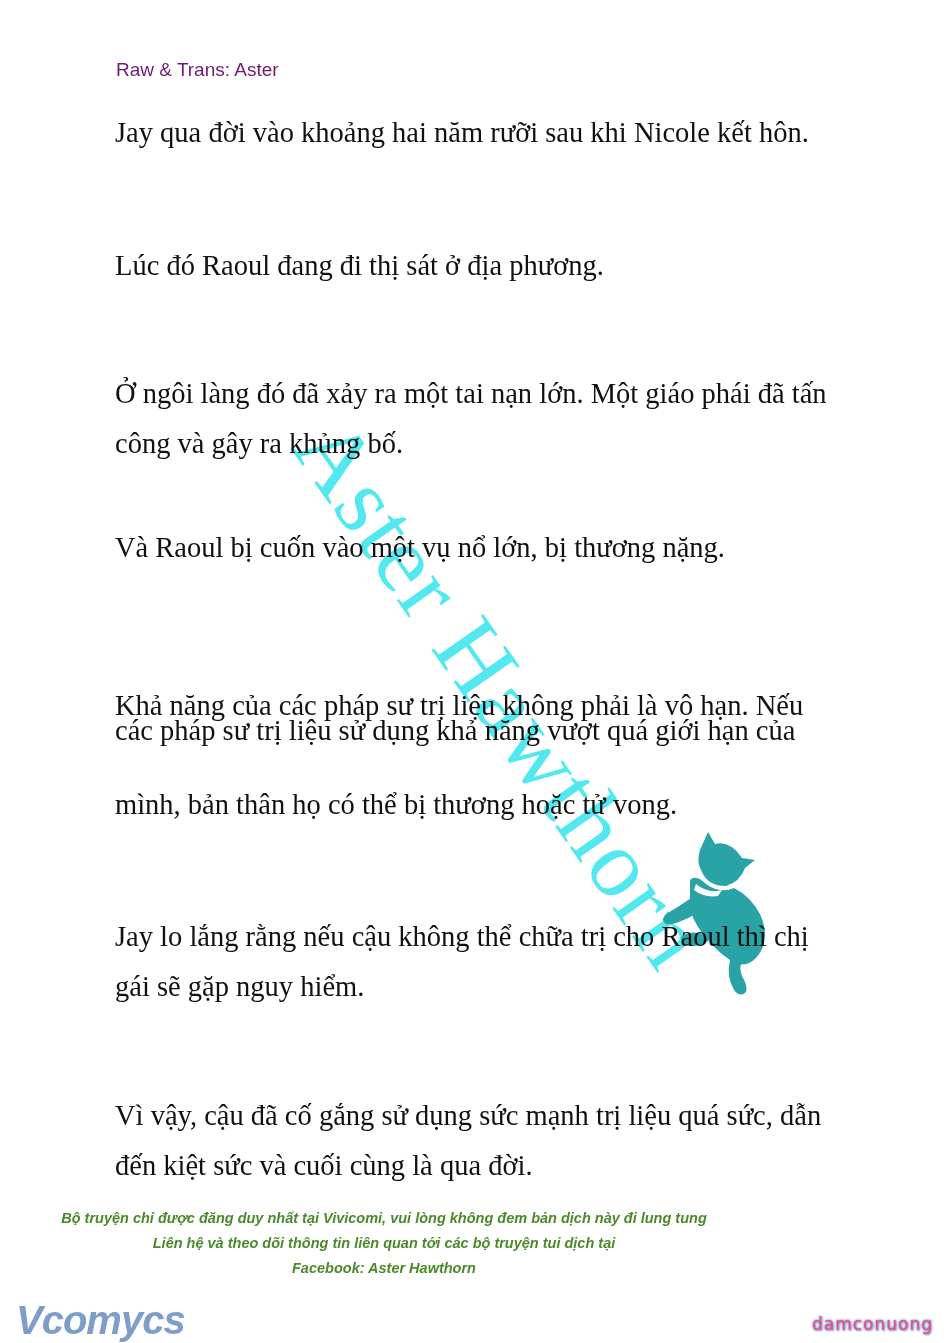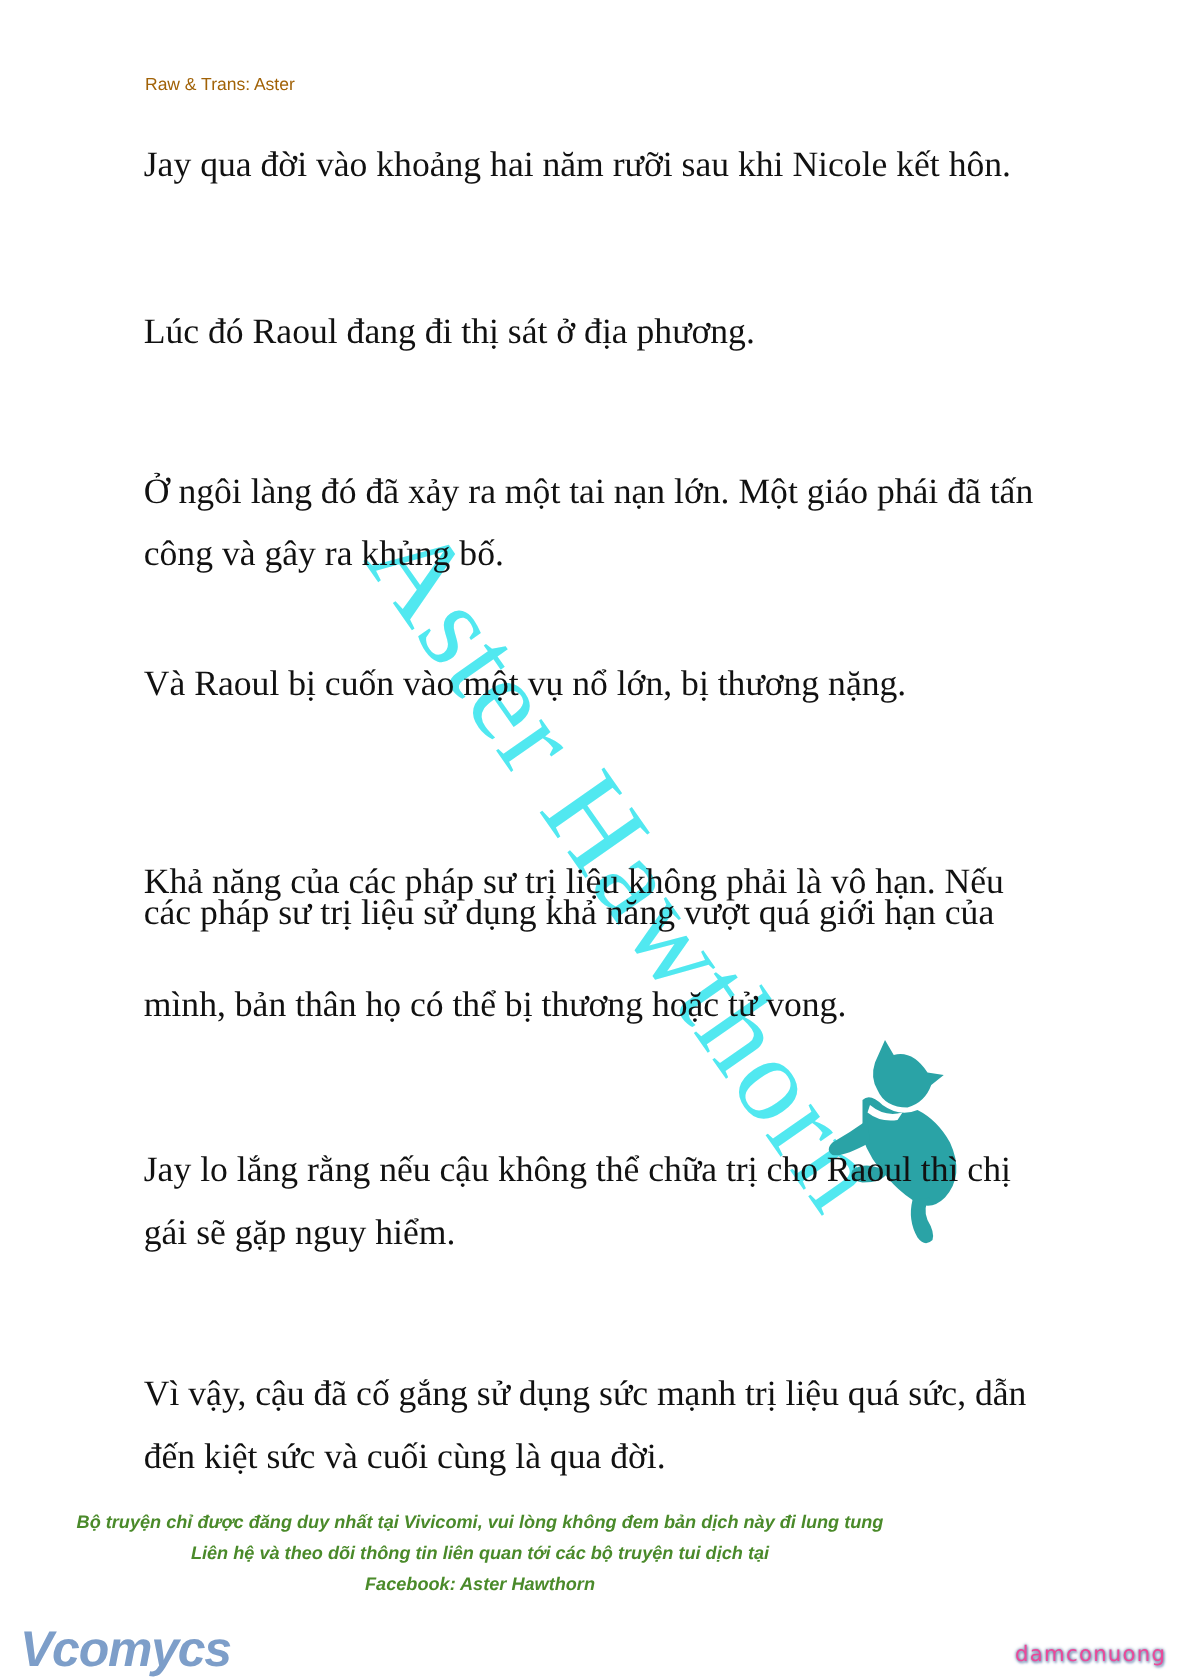--- a/index.html
+++ b/index.html
@@ -3,21 +3,21 @@
 <meta charset="utf-8">
 <style>
   html, body { margin: 0; padding: 0; }
   body {
     width: 950px; height: 1343px; background: #ffffff;
     position: relative; overflow: hidden;
   }
   .page { position: absolute; left: 0; top: 0; width: 950px; height: 1343px; }
   .header {
     position: absolute; left: 116px; top: 59px;
-    font-family: "Liberation Sans", sans-serif; font-size: 14px; color: #a16207;
+    font-family: "Liberation Sans", sans-serif; font-size: 19px; color: #701a75;
   }
   .line {
     position: absolute; left: 115px;
     font-family: "Liberation Serif", serif; font-size: 28.5px; color: #111;
     white-space: nowrap; line-height: 1; z-index: 2;
   }
   .footer-line {
     position: absolute; left: 0; width: 768px; text-align: center;
     font-family: "Liberation Sans", sans-serif; font-style: italic; font-weight: bold;
     font-size: 14.5px; color: #4a8a2a; white-space: nowrap; z-index: 2;

